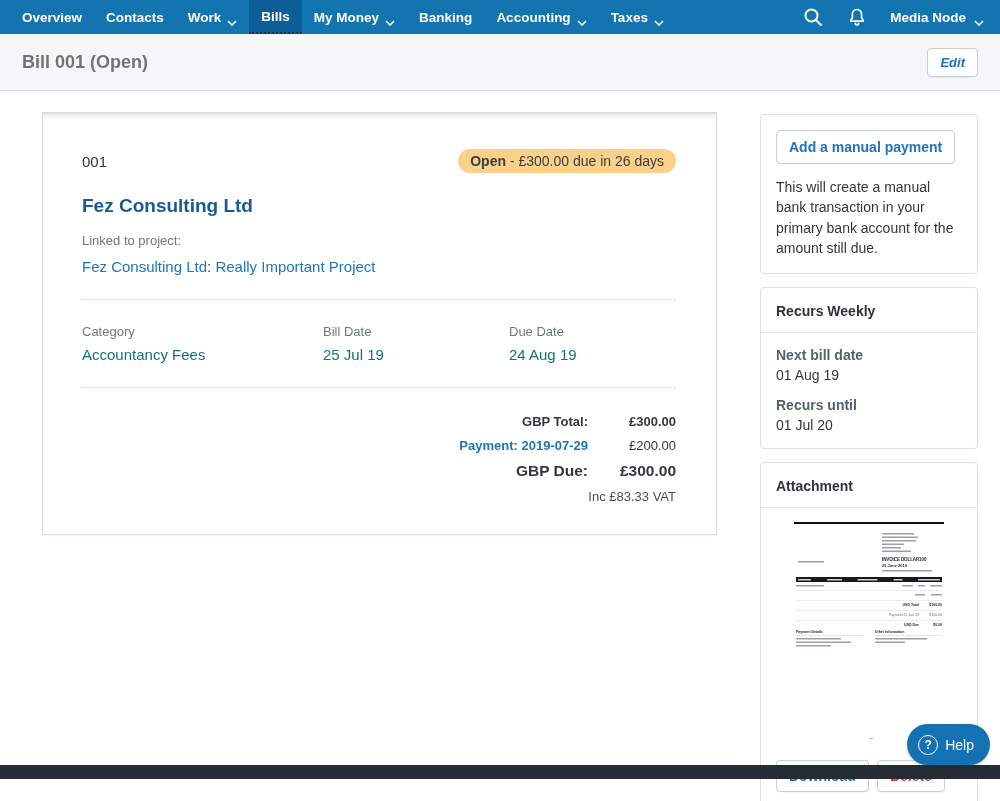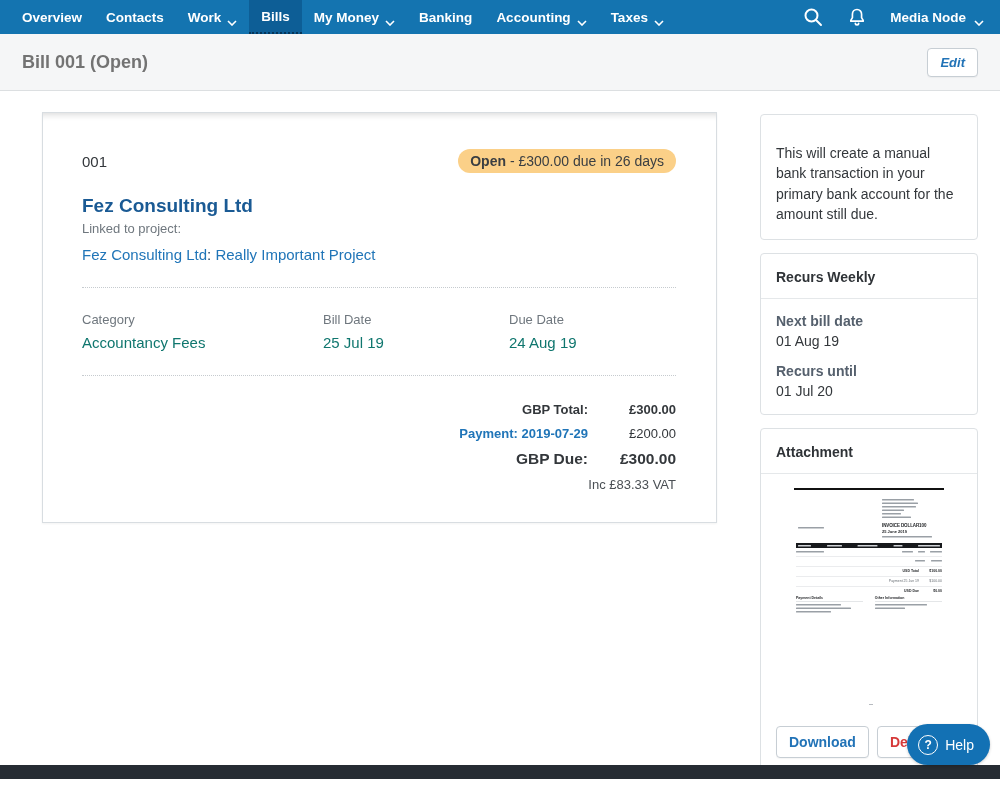--- a/index.html
+++ b/index.html
@@ -36,21 +36,21 @@
     background:#fff; border:1px solid #d8dde1;
     box-shadow: inset 0 8px 6px -6px rgba(0,0,0,.14), 0 1px 2px rgba(0,0,0,.05);
     padding:36px 40px 30px 39px; }
   .bill-top { display:flex; justify-content:space-between; align-items:flex-start; }
   .bill-number { font-size:15px; color:#33373b; padding-top:4px; }
   .status-badge { background:#fbd088; border-radius:13px; padding:4px 12px; font-size:14px;
     color:#3a3e42; white-space:nowrap; }
   .status-badge b { font-weight:bold; }
   .contact-link { display:inline-block; margin-top:22px; font-size:19px; font-weight:bold;
     color:#1a5a94; text-decoration:none; cursor:pointer; }
-  .linked-label { margin-top:4px; font-size:13px; color:#6f777e; }
+  .linked-label { margin-top:16px; font-size:13px; color:#6f777e; }
   .project-line { margin-top:10px; font-size:15px; }
   .project-line a { color:#2075b8; text-decoration:none; cursor:pointer; }
   .colon { color:#1a3c5e; }
   .dotted-hr { border:none; border-top:1px dotted #c6cbcf; margin:24px 0 0; }
 
   .fields-row { display:flex; margin-top:24px; }
   .field-col1 { width:241px; } .field-col2 { width:186px; } .field-col3 { flex:1; }
   .field-label { font-size:13px; color:#6f777e; }
   .field-value { font-size:15px; color:#0f766e; margin-top:7px; }
   .field-value.bold { font-weight:normal; }
@@ -238,20 +238,21 @@
       <span class="t-label t-big">GBP Due:</span>
       <span class="t-amount t-big">£300.00</span>
 
       <span class="t-note">Inc £83.33 VAT</span>
     </div>
   </div>
 
   <div class="sidebar">
 
     <div class="panel">
+      <button class="btn btn-manual">Add a manual payment</button>
       <div class="panel-desc">This will create a manual bank transaction in your primary bank account for the amount still due.</div>
     </div>
 
     <div class="panel">
       <div class="panel-title">Recurs Weekly</div>
       <hr class="panel-divider">
       <div class="side-group">
         <div class="side-label">Next bill date</div>
         <div class="side-value">01 Aug 19</div>
       </div>

